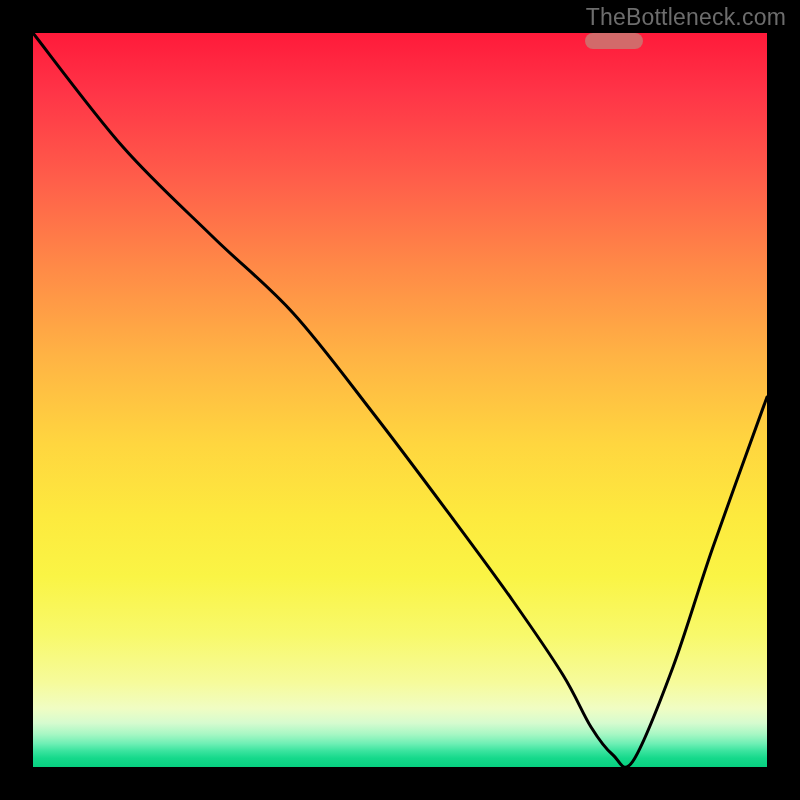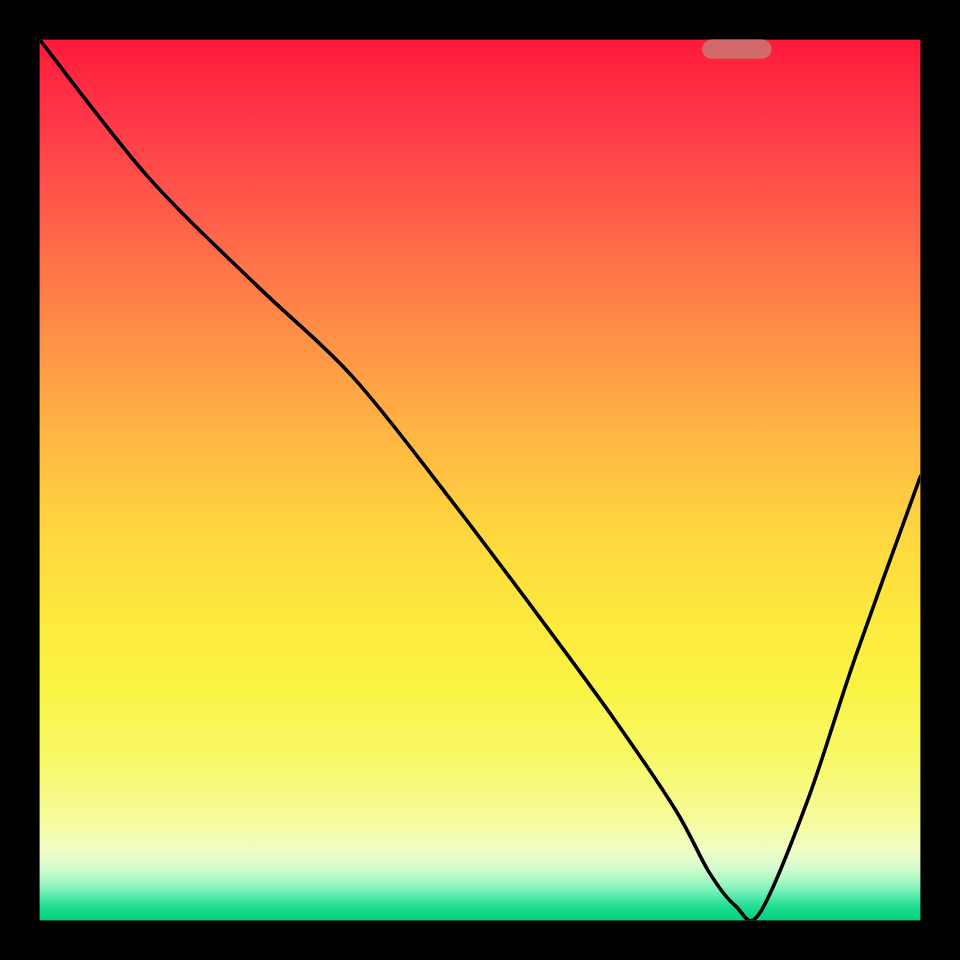--- a/index.html
+++ b/index.html
@@ -66,20 +66,21 @@
   .marker {
     position: absolute;
     background: #d26a6a;
     border-radius: 8px;
   }
 </style>
 </head>
 <body>
 
 <div class="frame">
+  <div class="watermark">TheBottleneck.com</div>
 
   <div class="plot">
     <svg class="curve" viewBox="0 0 734 734" preserveAspectRatio="none">
       <path id="curve-path" d="M 0 0 C 15.0 19.0, 60.0 80.0, 90 114 C 120.0 148.0, 151.7 176.3, 180 204 C 208.3 231.7, 233.3 250.7, 260 280 C 286.7 309.3, 313.3 345.7, 340 380 C 366.7 414.3, 396.7 454.7, 420 486 C 443.3 517.3, 461.7 542.0, 480 568 C 498.3 594.0, 517.0 621.0, 530 642 C 543.0 663.0, 549.7 680.7, 558 694 C 566.3 707.3, 573.0 716.3, 580 722 C 587.0 727.7, 590.0 742.7, 600 728 C 610.0 713.3, 626.7 669.7, 640 634 C 653.3 598.3, 664.3 559.0, 680 514 C 695.7 469.0, 725.0 389.0, 734 364" fill="none" stroke="#000" stroke-width="3" stroke-linecap="round" stroke-linejoin="round"></path>
     </svg>
     <div id="marker" class="marker" style="left: 552px; width: 58px; top: 0px; height: 16px;"></div>
   </div>
 </div>
 
 </body></html>

